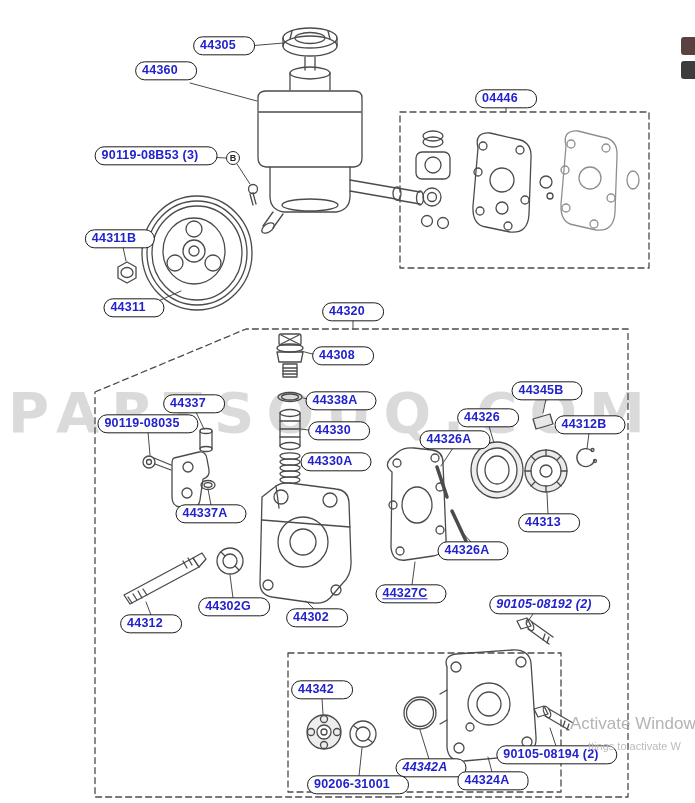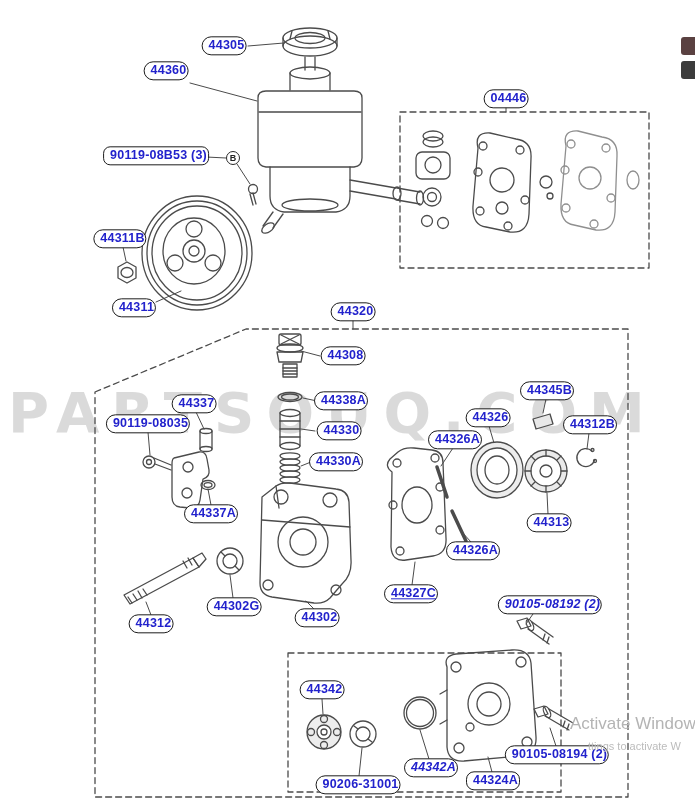--- a/index.html
+++ b/index.html
@@ -28,21 +28,21 @@
     white-space: nowrap;
   }
   #art { position: absolute; left: 0; top: 0; z-index: 2; }
   #labels-layer { position: absolute; inset: 0; z-index: 5; }
   .part-label {
     position: absolute;
     transform: translate(-50%, -50%);
     background: #ffffff;
     border: 1.4px solid #1c1c1c;
     border-radius: 10px;
-    padding: 1px 1px 2px 6px;
+    padding: 1px 18px 2px 6px;
     font-size: 12.5px;
     font-weight: bold;
     letter-spacing: 0.2px;
     color: #2222cc;
     white-space: nowrap;
     line-height: 1.15;
   }
   .balloon-marker {
     position: absolute;
     transform: translate(-50%, -50%);
@@ -377,21 +377,21 @@
         <line x1="565" y1="721" x2="563" y2="727"></line>
         <line x1="569" y1="724" x2="567" y2="730"></line>
       </g>
     </g>
   </svg>
 
   <div id="labels-layer">
       <div class="part-label" style="left: 224px; top: 46px;">44305</div>
       <div class="part-label" style="left: 166px; top: 71px;">44360</div>
       <div class="part-label" style="left: 506px; top: 99px;">04446</div>
-      <div class="part-label" style="left: 156px; top: 156px; border-radius: 7px;">90119-08B53 (3)</div>
+      <div class="part-label" style="left: 156px; top: 156px;">90119-08B53 (3)</div>
       <div class="part-label" style="left: 120px; top: 239px;">44311B</div>
       <div class="part-label" style="left: 134px; top: 308px;">44311</div>
       <div class="part-label" style="left: 353px; top: 312px;">44320</div>
       <div class="part-label" style="left: 343px; top: 356px;">44308</div>
       <div class="part-label" style="left: 341px; top: 401px;">44338A</div>
       <div class="part-label" style="left: 194px; top: 404px;">44337</div>
       <div class="part-label" style="left: 148px; top: 424px;">90119-08035</div>
       <div class="part-label" style="left: 339px; top: 431px;">44330</div>
       <div class="part-label" style="left: 336px; top: 462px;">44330A</div>
       <div class="part-label" style="left: 488px; top: 418px;">44326</div>

